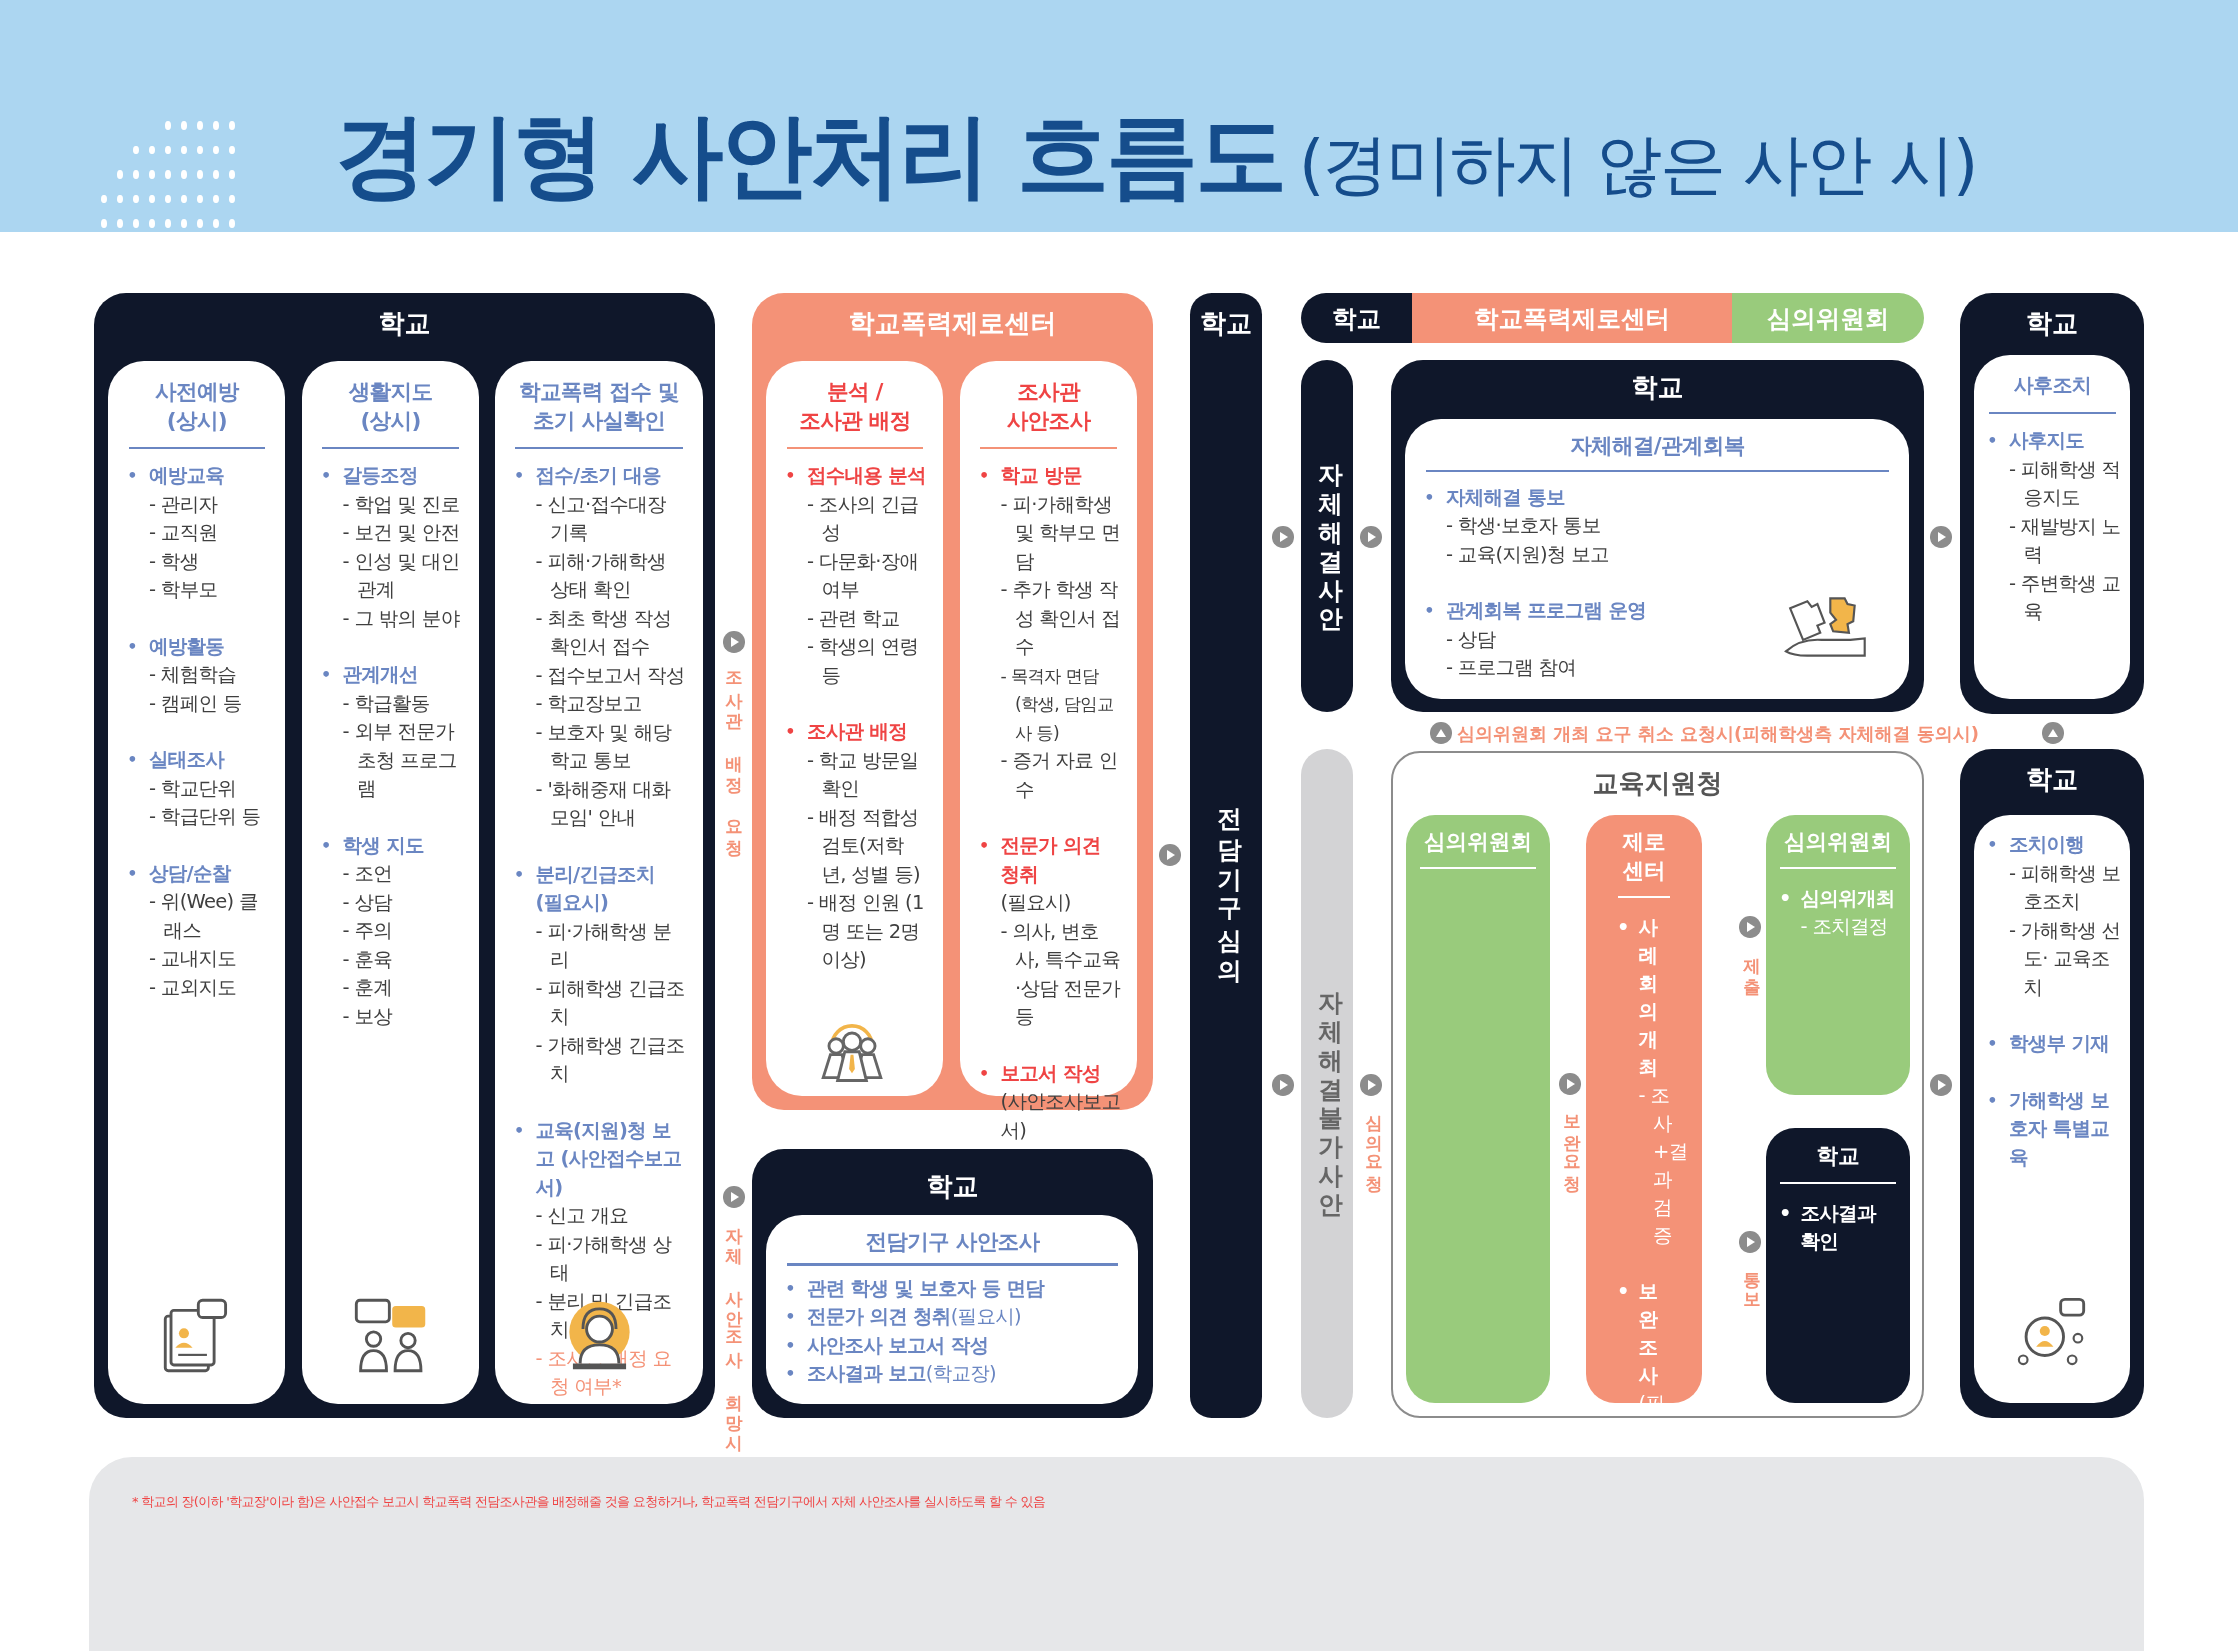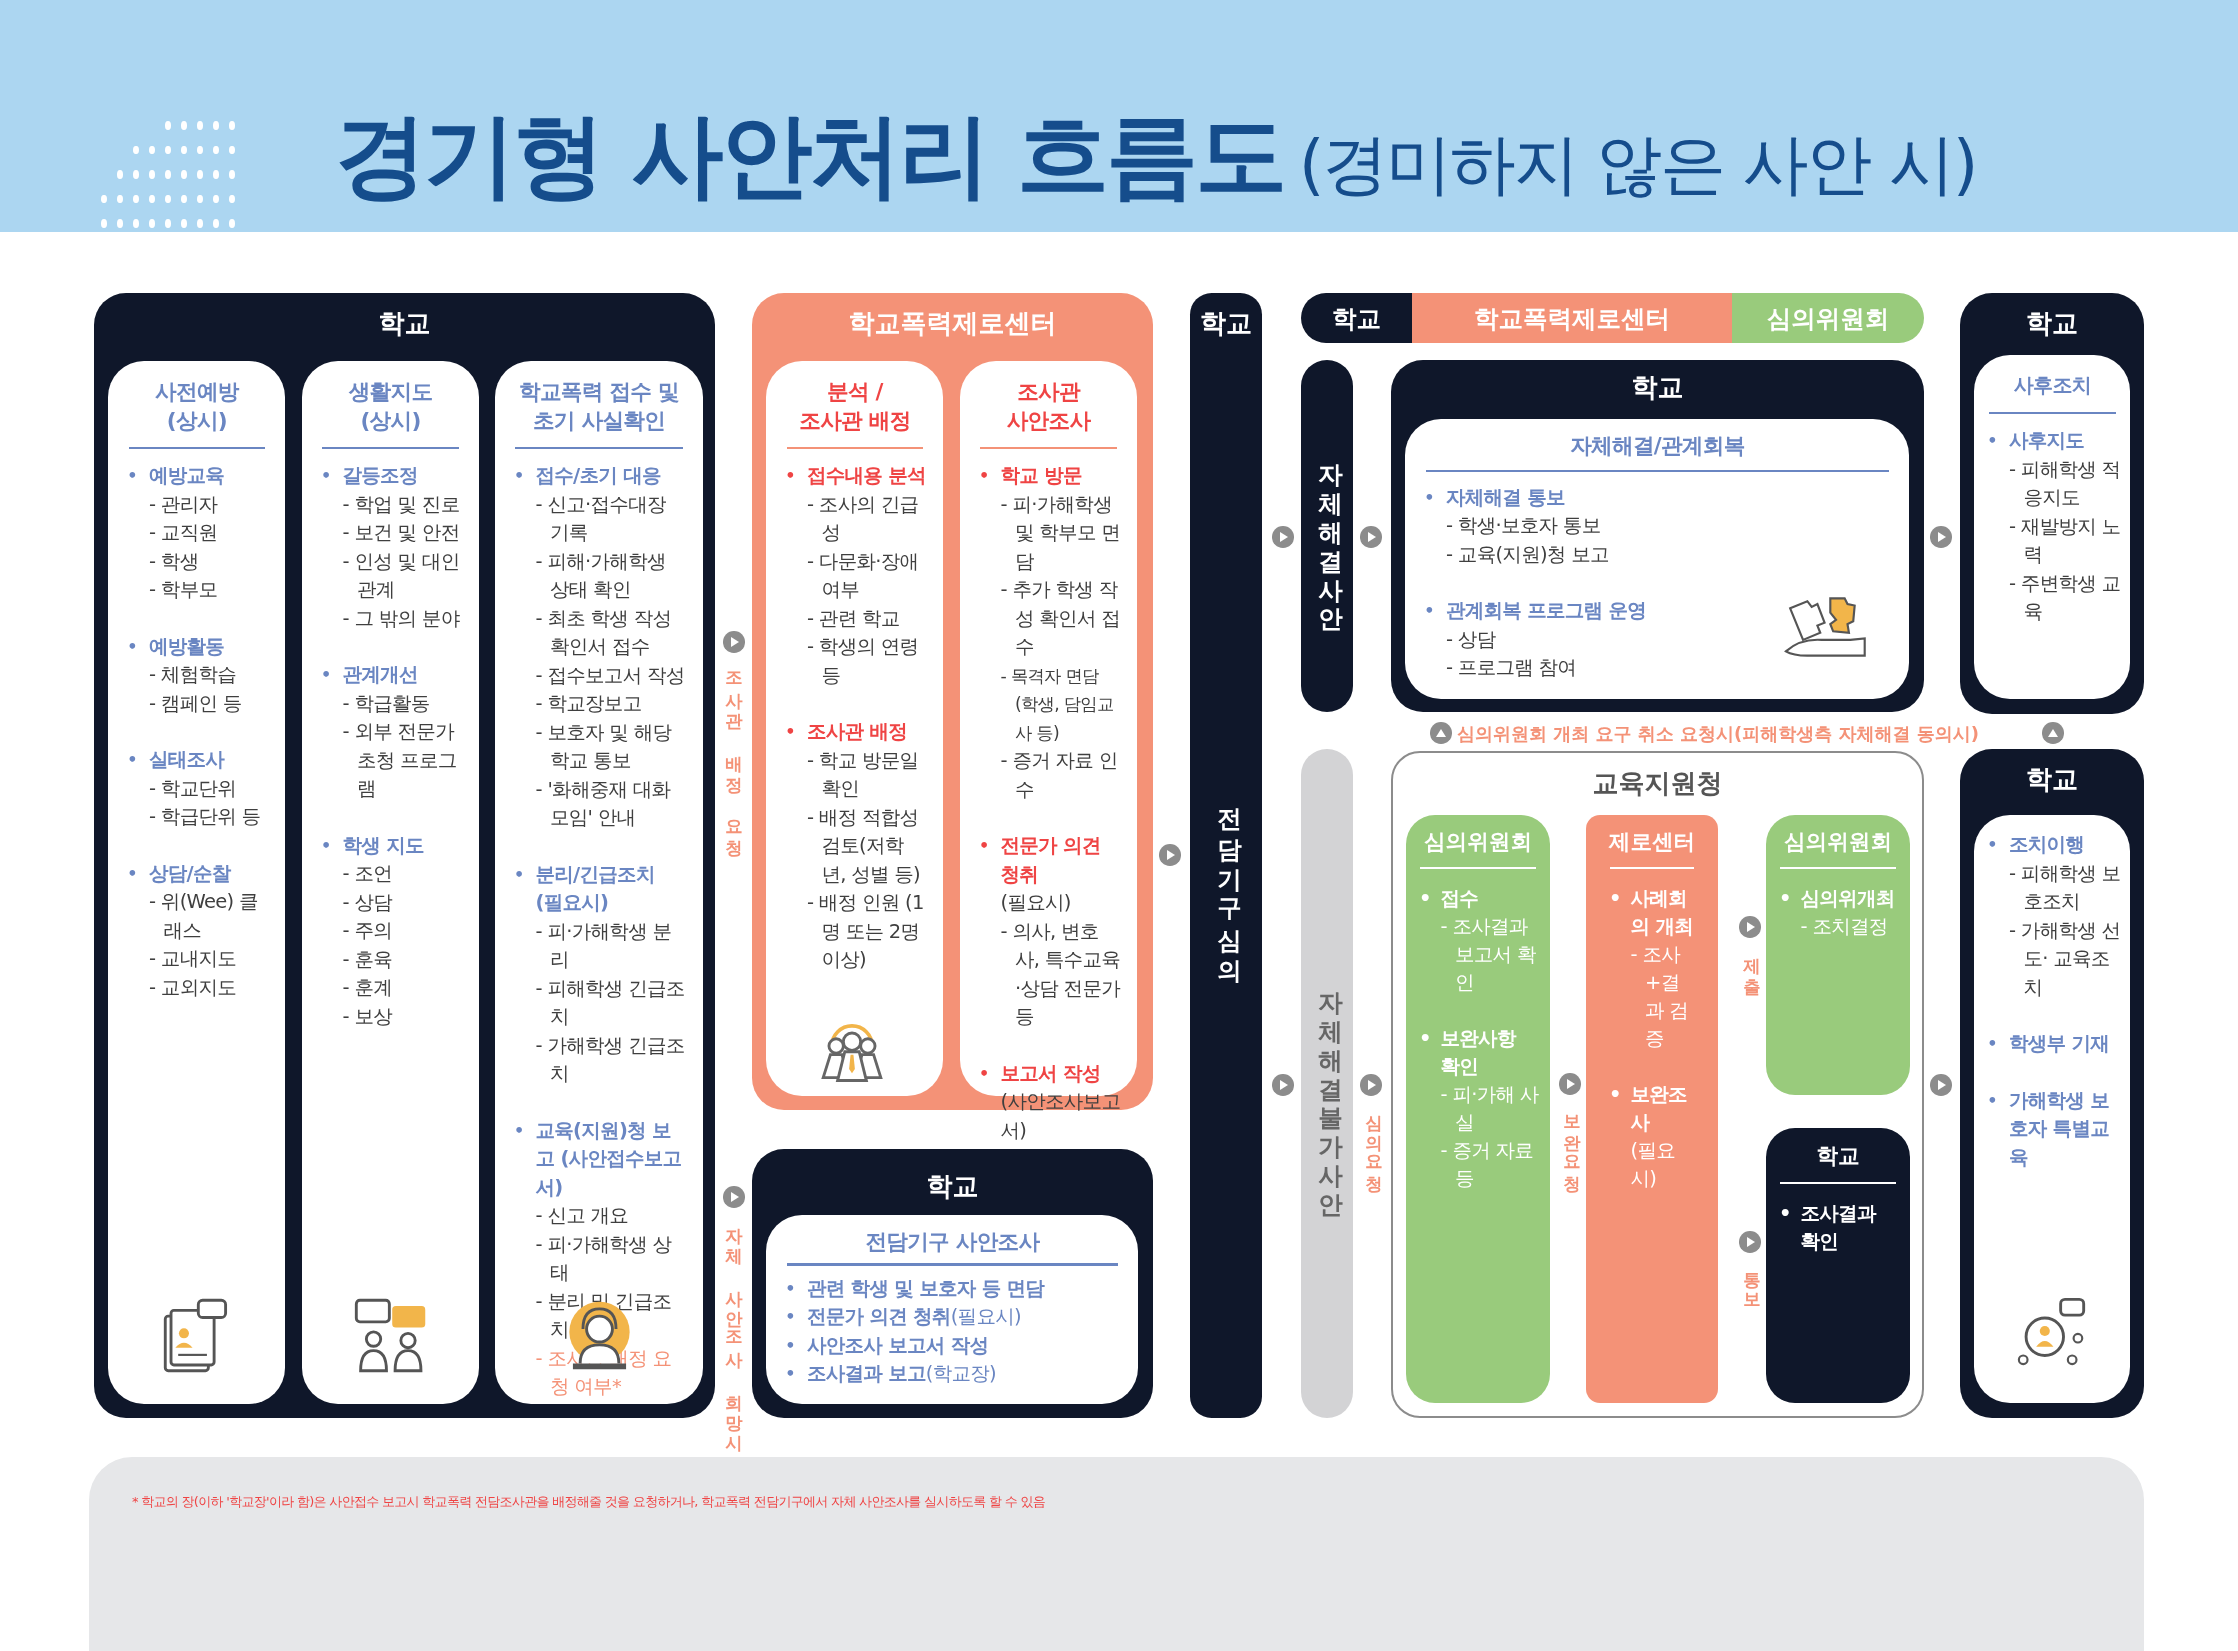--- a/index.html
+++ b/index.html
@@ -320,34 +320,26 @@
 </div>
 <div class="arrow" style="left:1360px;top:1074px"></div>
 <div class="abs vtext lbl" style="left:1362px;top:1102px">심의요청</div>
 
 <div class="abs" style="left:1391px;top:751px;width:533px;height:667px;border:2.9px solid #8c8c8c;border-radius:29px">
   <div class="abs" style="left:0;right:0;top:13px;text-align:center;font-weight:bold;font-size:26px;color:#555">교육지원청</div>
 
   <div class="abs green" style="left:13px;top:62px;width:144px;height:588px;border-radius:29px;padding:0 10px">
     <div style="text-align:center;color:#fff;font-weight:bold;font-size:21.6px;padding-top:11.5px">심의위원회</div>
     <div style="height:2.2px;background:#fff;margin:11.5px 4.3px 16px"></div>
-    <ul class="wlist">
-      <li class="hd">접수</li>
-      <li class="sub">- 조사결과 보고서 확인</li>
-      <li class="gap"></li>
-      <li class="hd">보완사항 확인</li>
-      <li class="sub">- 피·가해 사실</li>
-      <li class="sub">- 증거 자료 등</li>
-    </ul>
   </div>
 
   <div class="arrow" style="left:166px;top:320px"></div>
   <div class="abs vtext lbl" style="left:167px;top:349px">보완요청</div>
 
-  <div class="abs salmon" style="left:193px;top:62px;width:132px;height:588px;border-radius:14px;padding:0 20px">
+  <div class="abs salmon" style="left:193px;top:62px;width:116px;height:588px;border-radius:29px;padding:0 28px">
     <div style="text-align:center;color:#fff;font-weight:bold;font-size:21.6px;padding-top:11.5px">제로센터</div>
     <div style="height:2.2px;background:#fff;margin:11.5px 4.3px 16px"></div>
     <ul class="wlist">
       <li class="hd">사례회의 개최</li>
       <li class="sub">- 조사+결과 검증</li>
       <li class="gap"></li>
       <li class="hd">보완조사</li>
       <li class="sub" style="padding-left:24.5px;text-indent:0">(필요시)</li>
     </ul>
   </div>

